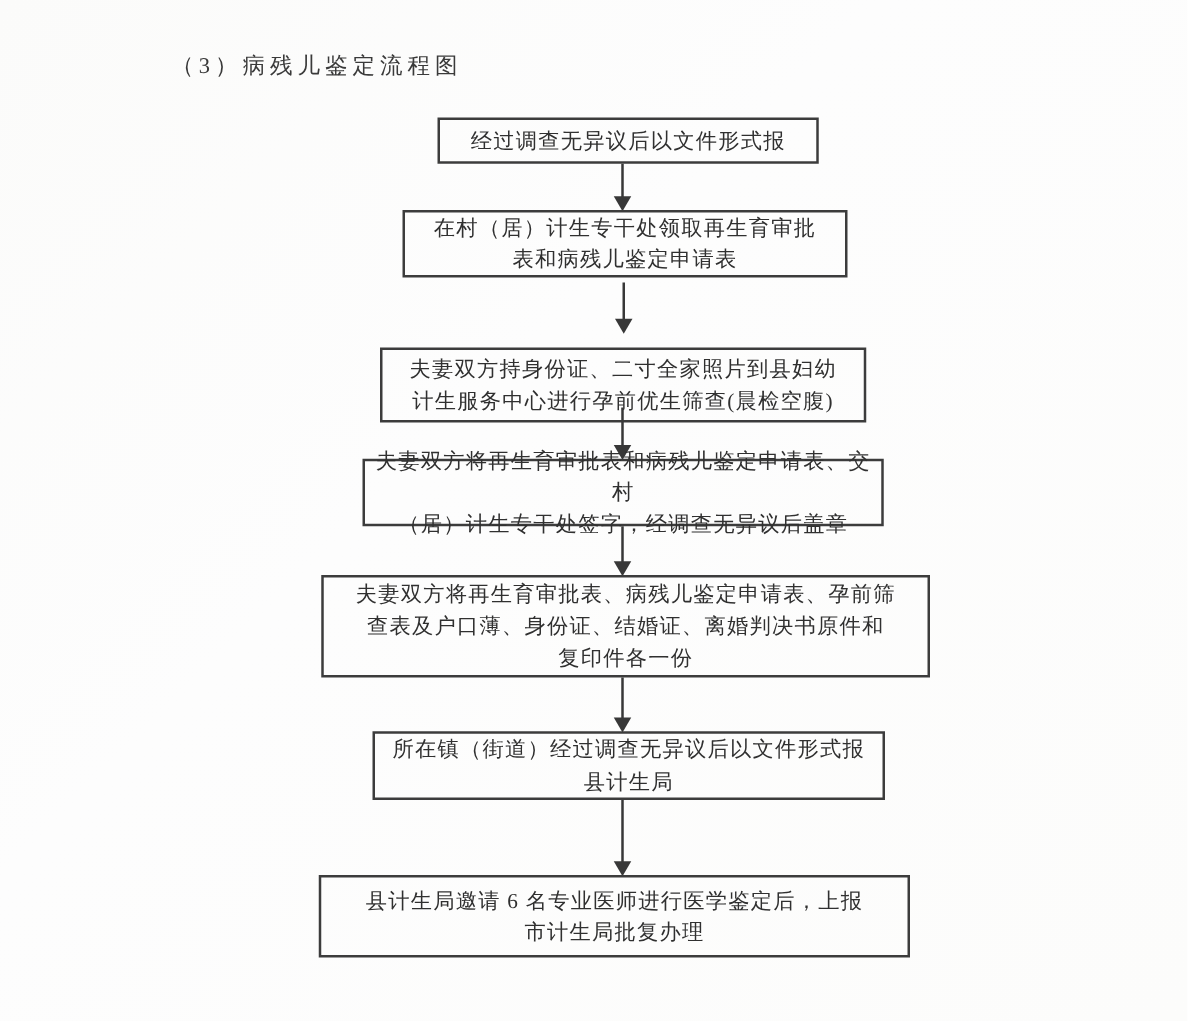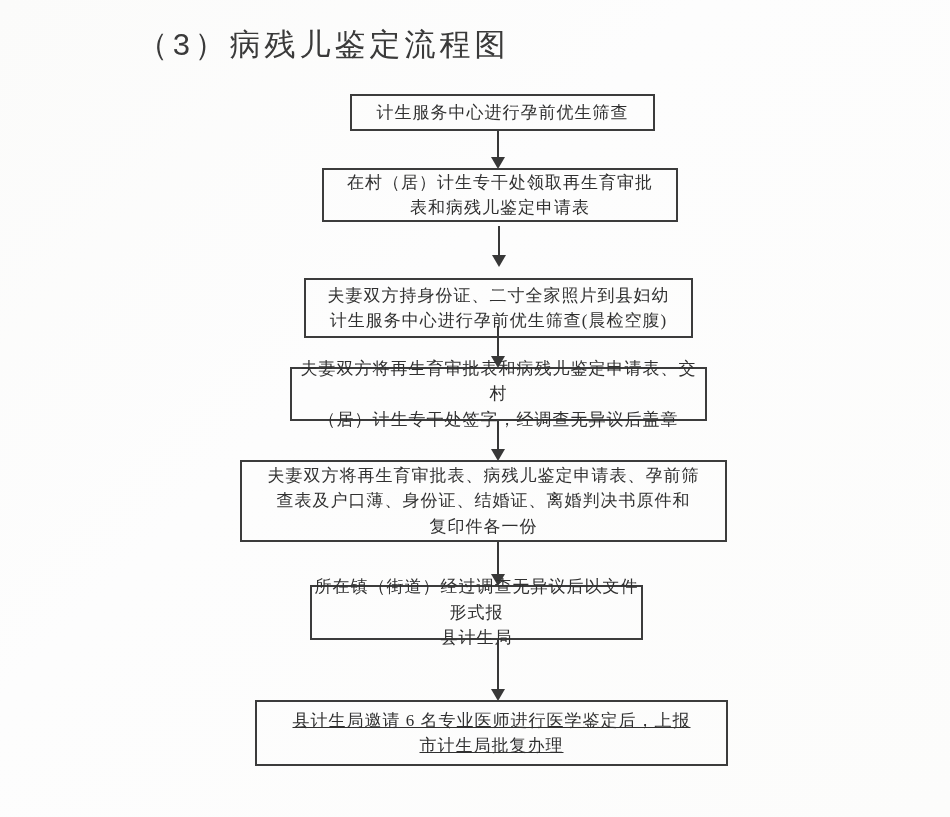--- a/index.html
+++ b/index.html
@@ -12,49 +12,48 @@
     width: 950px;
     height: 817px;
     background: linear-gradient(135deg, #fbfbfa 0%, #fdfdfd 40%, #fcfcfb 100%);
     font-family: "Liberation Serif", "DejaVu Serif", serif;
     color: #2f2f2f;
     overflow: hidden;
   }
   .title {
     position: absolute;
     left: 137px;
-    top: 24px;
-    font-size: 31px;
+    top: 40px;
+    font-size: 18px;
     letter-spacing: 4px;
     color: #3a3a3a;
     white-space: nowrap;
-    font-family: Liberation Mono, monospace;
   }
   .node {
     position: absolute;
     border: 2px solid #3c3c3c;
     box-sizing: border-box;
     display: flex;
     align-items: center;
     justify-content: center;
     text-align: center;
     white-space: pre-line;
     font-size: 17px;
     letter-spacing: 1px;
     line-height: 1.5;
     color: #303030;
     background: transparent;
   }
   .node-1 { left: 350px; top:  94px; width: 305px; height: 37px; }
   .node-2 { left: 322px; top: 168px; width: 356px; height: 54px; }
   .node-3 { left: 304px; top: 266px; width: 389px; height: 60px; margin-top: 12px; }
   .node-4 { left: 290px; top: 367px; width: 417px; height: 54px; }
-  .node-5 { left: 240px; top: 460px; width: 487px; height: 82px; }
-  .node-6 { left: 310px; top: 585px; width: 333px; height: 55px; }
-  .node-7 { left: 255px; top: 700px; width: 473px; height: 66px; text-decoration: underline; }
+  .node-5 { left: 257px; top: 460px; width: 487px; height: 82px; }
+  .node-6 { left: 298px; top: 585px; width: 410px; height: 55px; }
+  .node-7 { left: 255px; top: 700px; width: 473px; height: 66px; }
 
   .arrow {
     position: absolute;
     width: 2px;
     background: #383838;
   }
   .arrow::after {
     content: "";
     position: absolute;
     bottom: -11px;
@@ -72,21 +71,21 @@
   .arrow-5 { left: 497px; top: 542px; height: 33px; }
   .arrow-6 { left: 497px; top: 640px; height: 50px; }
 </style>
 </head>
 <body>
 
 <div class="page">
 
   <div class="title">（3）病残儿鉴定流程图</div>
 
-  <div class="node node-1">计生服务中心进行孕前优生筛查</div>
+  <div class="node node-1">经过调查无异议后以文件形式报</div>
 
   <div class="arrow arrow-1"></div>
 
   <div class="node node-2">在村（居）计生专干处领取再生育审批
 表和病残儿鉴定申请表</div>
 
   <div class="arrow arrow-2"></div>
 
   <div class="node node-3">夫妻双方持身份证、二寸全家照片到县妇幼
 计生服务中心进行孕前优生筛查(晨检空腹)</div>

